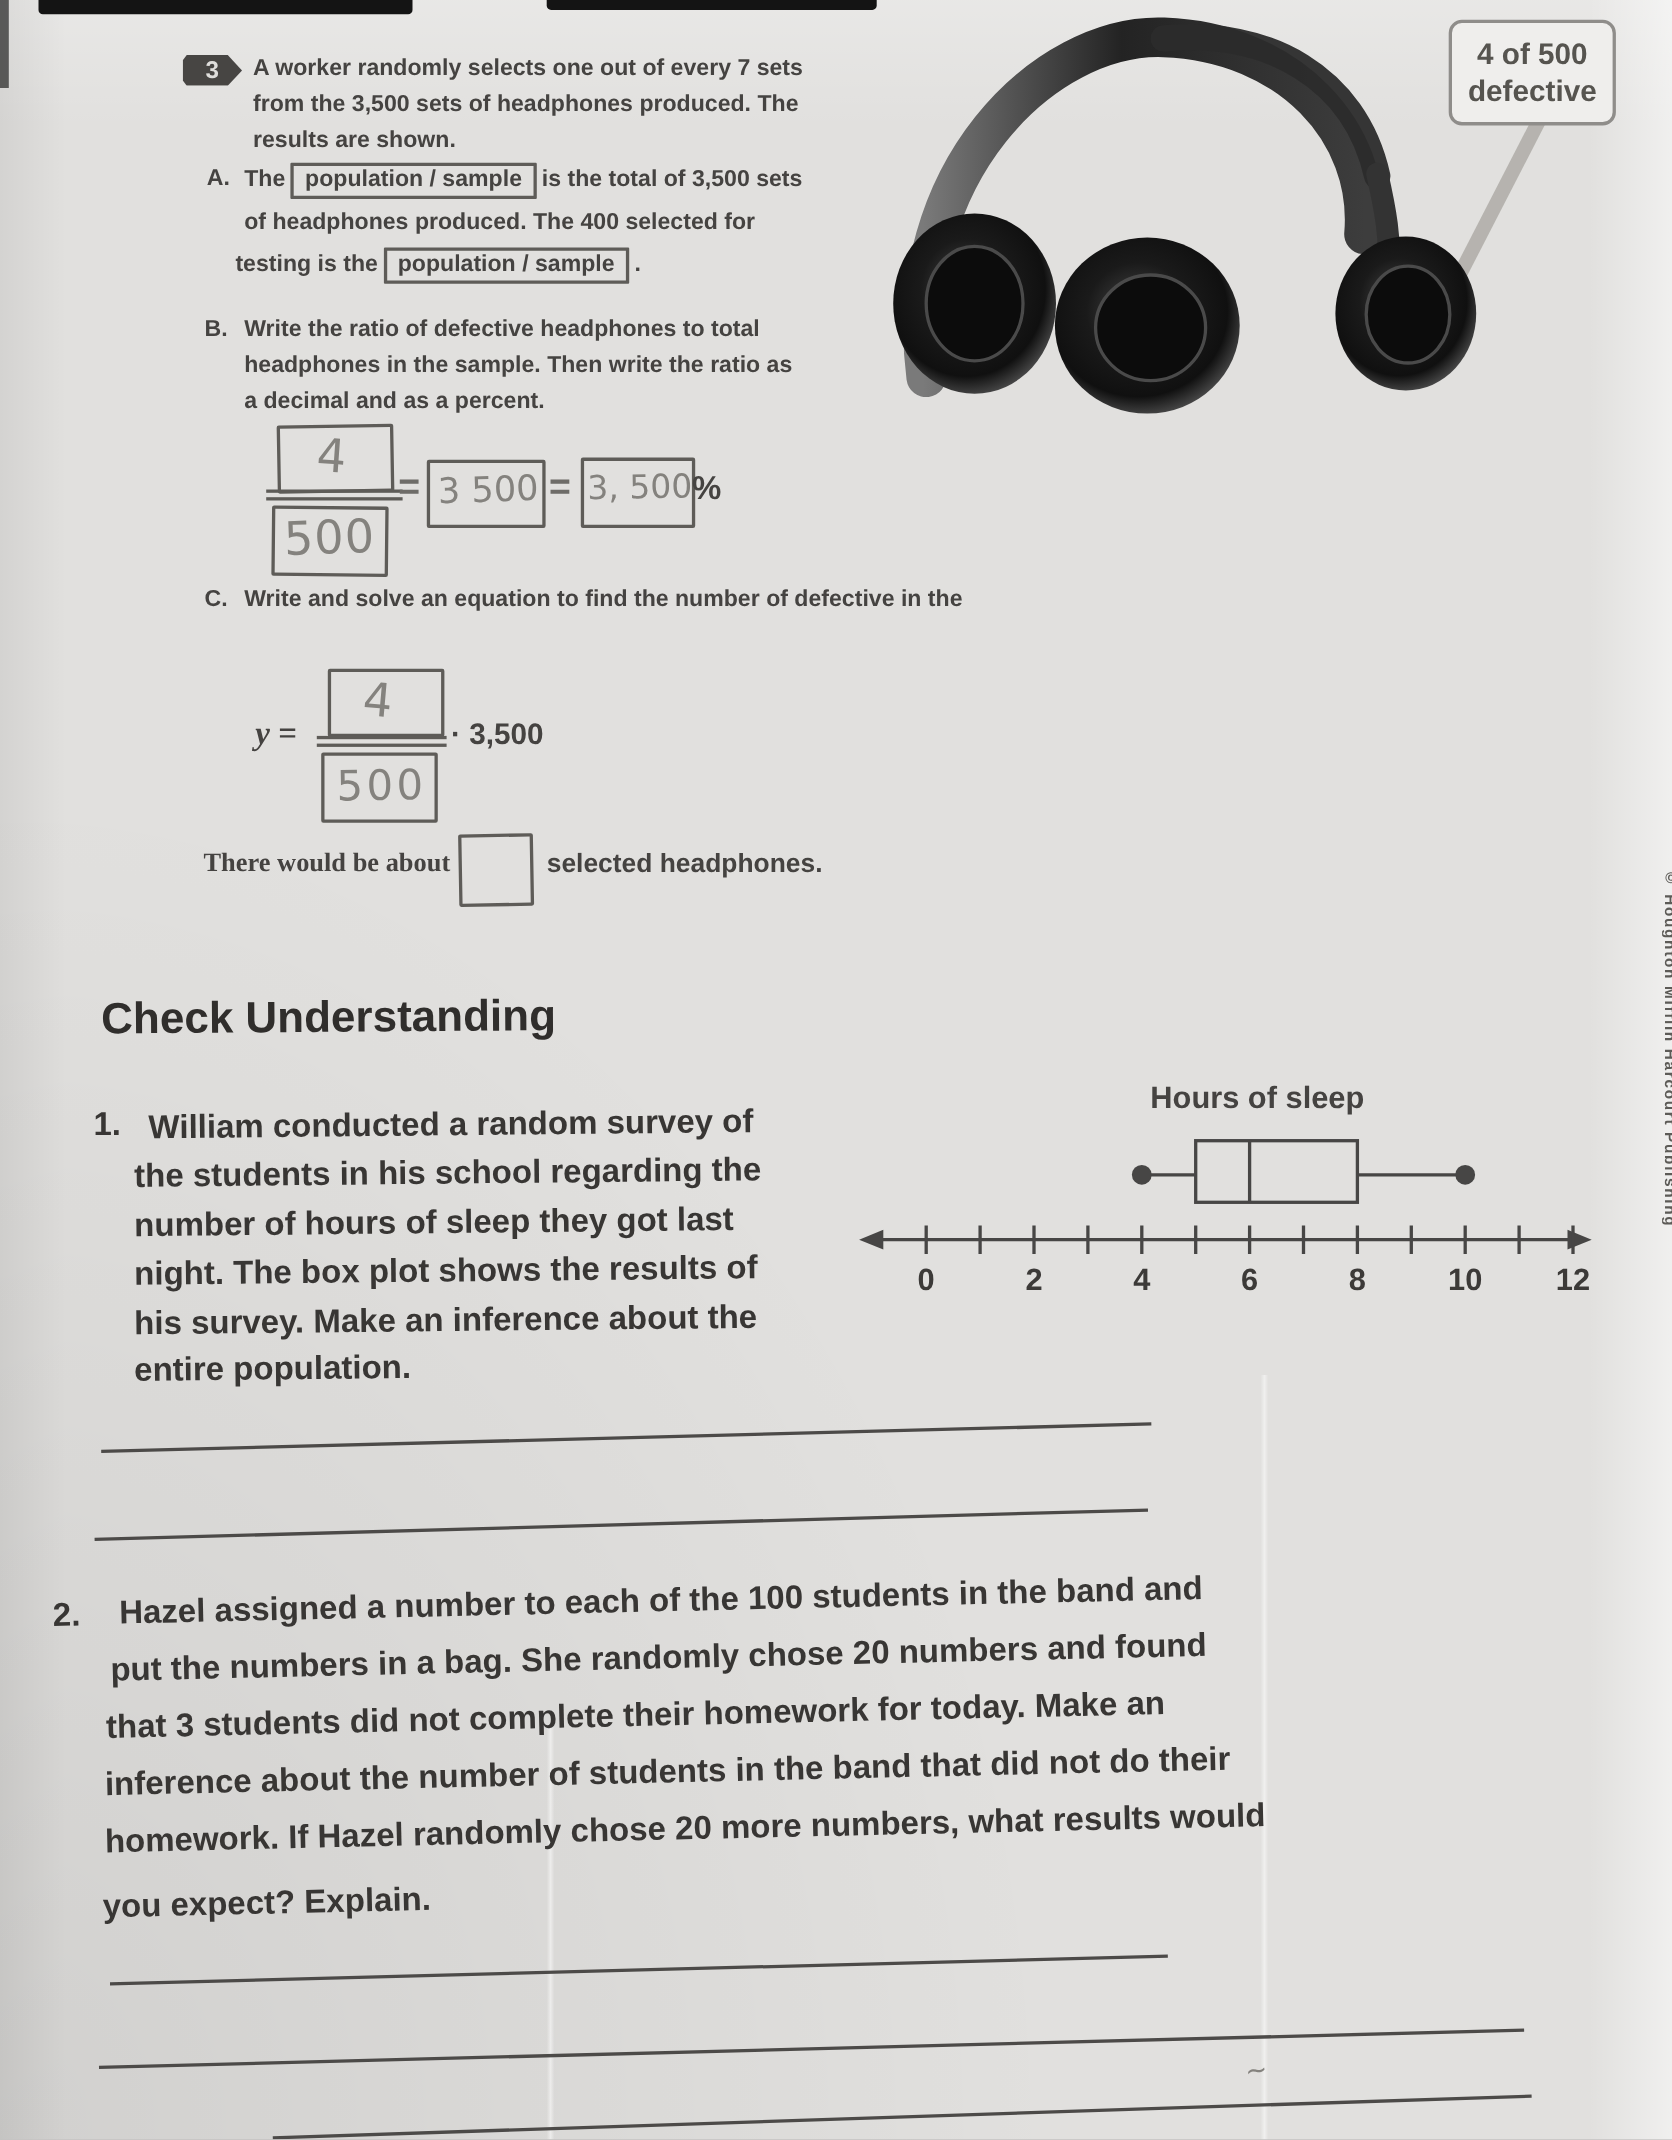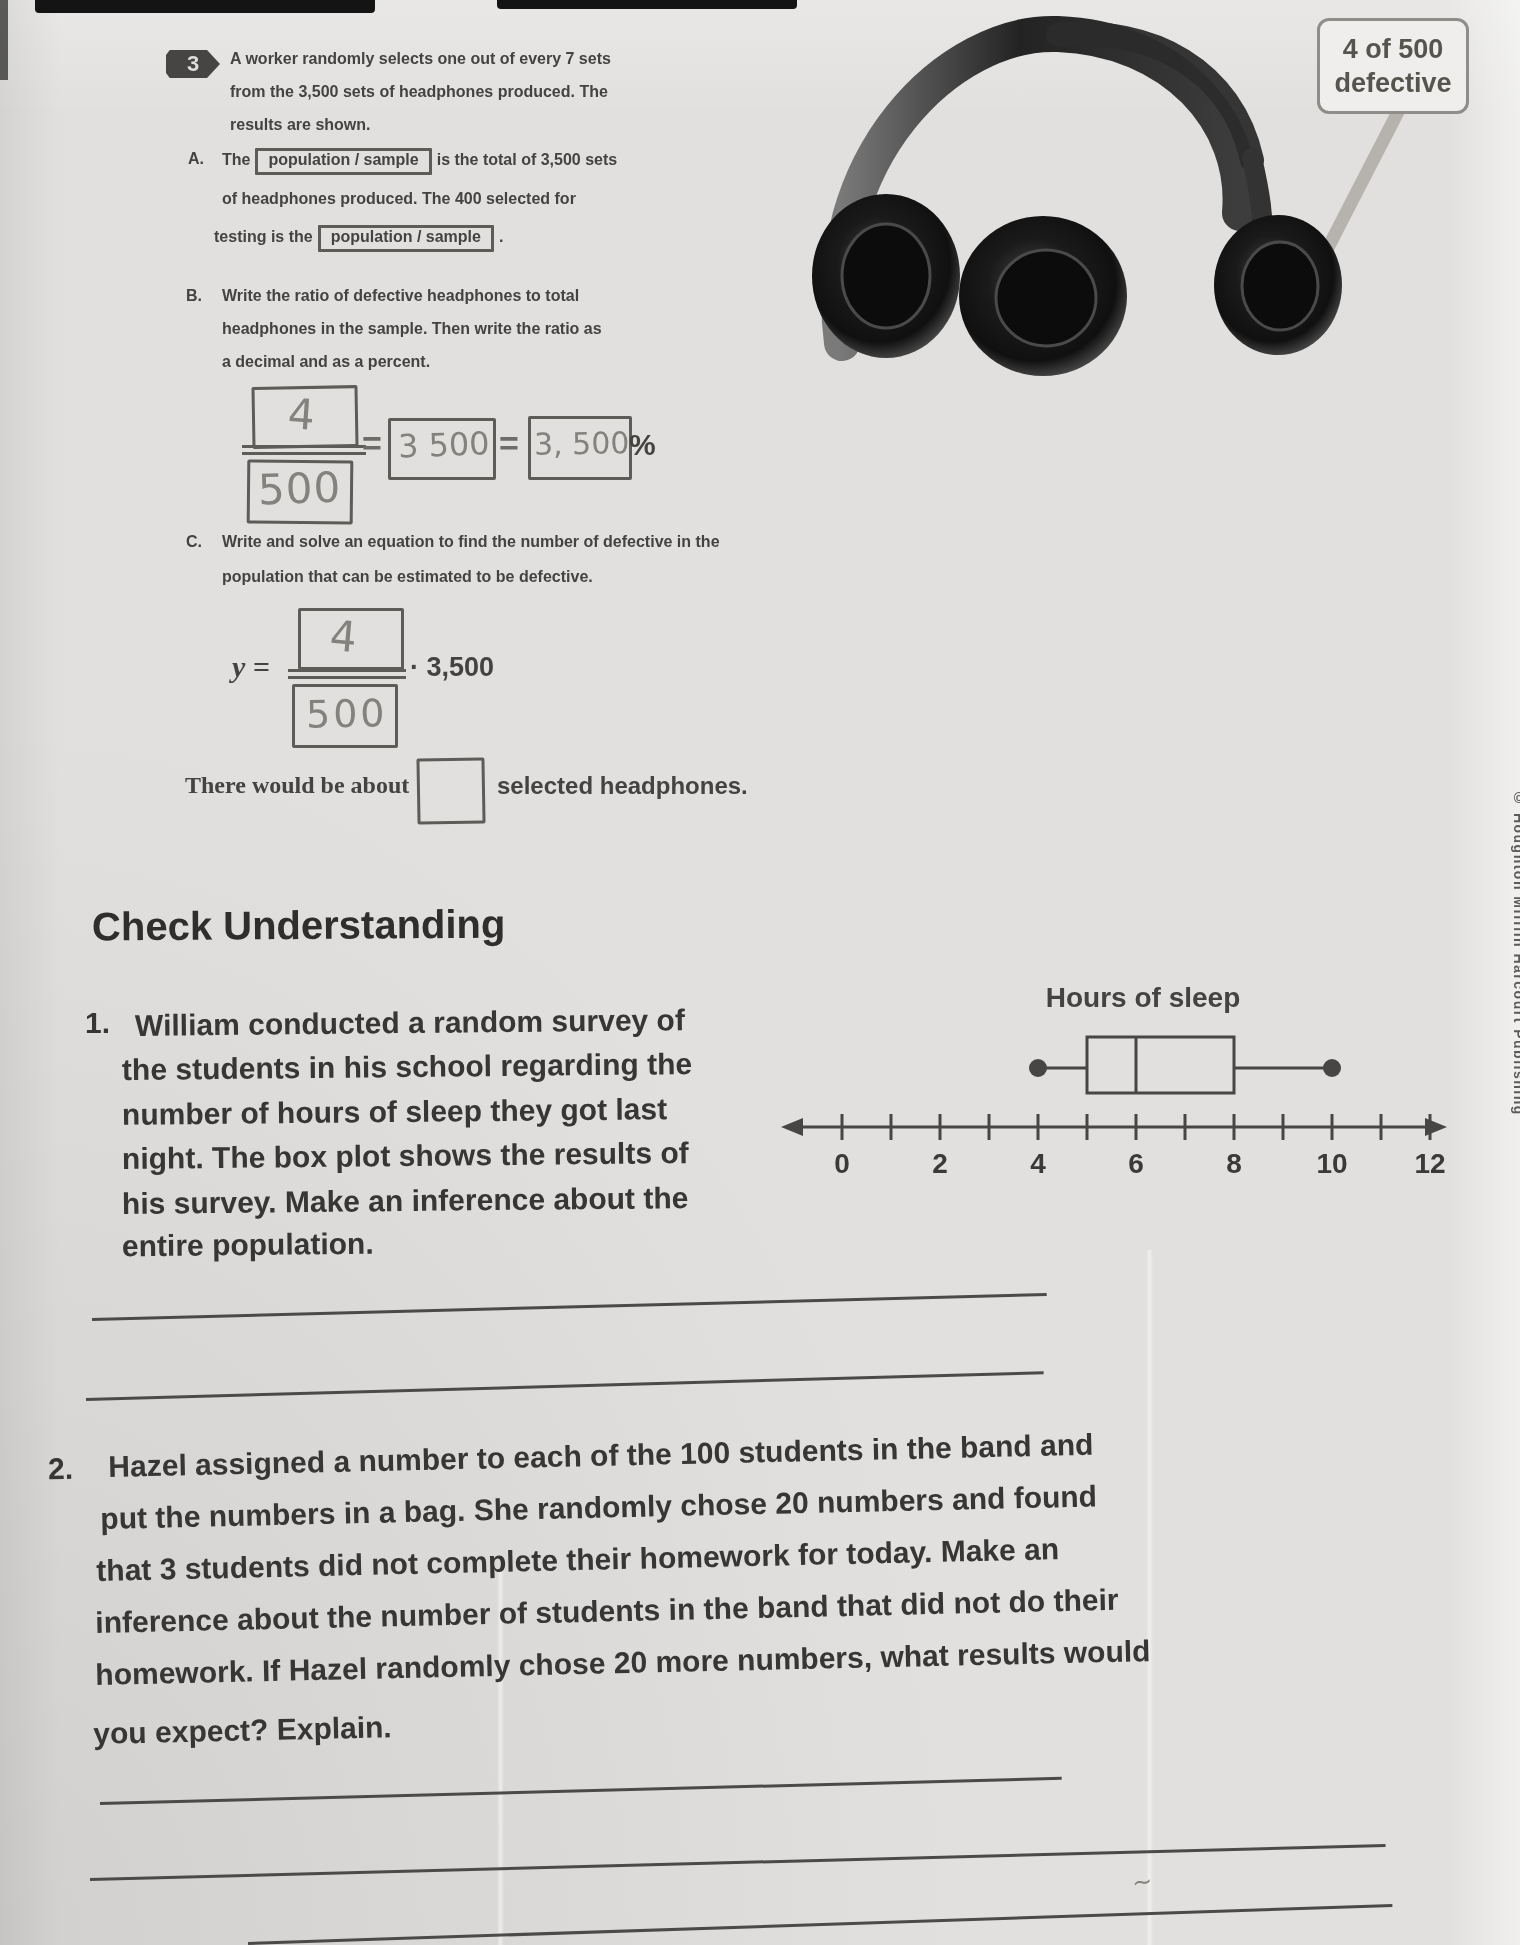--- a/index.html
+++ b/index.html
@@ -5,21 +5,21 @@
   html,body{margin:0;padding:0;background:#b9b8b6;}
   #page{position:relative;width:1520px;height:1945px;overflow:hidden;
         background:#e1e0de;
         background-image:
           radial-gradient(ellipse at 0% 100%, rgba(0,0,0,0.07), rgba(0,0,0,0) 45%),
           linear-gradient(90deg, rgba(0,0,0,0.06), rgba(0,0,0,0) 4%),
           linear-gradient(270deg, rgba(255,255,255,0.5), rgba(255,255,255,0) 5%),
           linear-gradient(180deg, rgba(255,255,255,0.25), rgba(0,0,0,0) 6%);
         font-family:"Liberation Sans",sans-serif;}
   .p{position:absolute;font-family:"Liberation Sans",sans-serif;font-weight:bold;color:#454341;white-space:nowrap;}
-  .t1{font-size:16px;}
+  .t1{font-size:21px;}
   .big{font-size:30px;color:#383634;}
   .hand{position:absolute;font-family:"DejaVu Sans",sans-serif;color:#7d7b76;white-space:nowrap;opacity:.92;}
   .wbox{position:absolute;border:3px solid #5e5c58;border-radius:2px;background:transparent;}
   .cbox{display:inline-block;border:3px solid #5e5c58;padding:0 10px 3px;margin:0 5px;border-radius:1px;}
   .bar{position:absolute;height:3px;background:#5e5c58;}
   .ansline{position:absolute;height:3px;background:#4c4a48;transform-origin:0 50%;}
   .crease{position:absolute;width:7px;background:linear-gradient(90deg,rgba(255,255,255,0),rgba(255,255,255,.5),rgba(255,255,255,0));}
   .artifact{position:absolute;background:#141414;}
   #callout{position:absolute;left:1317px;top:18px;width:152px;height:96px;border:3px solid #8f8d8a;
            border-radius:12px;background:#efeeec;text-align:center;color:#56544f;
@@ -103,21 +103,20 @@
   <div class="p" style="left:362px;top:424px;font-size:34px;color:#6e6c68;">=</div>
   <div class="wbox" style="left:388px;top:418px;width:102px;height:56px;"></div>
   <div class="hand" style="left:398px;top:426px;font-size:32px;transform:rotate(-2deg);">3 500</div>
   <div class="p" style="left:499px;top:424px;font-size:34px;color:#6e6c68;">=</div>
   <div class="wbox" style="left:528px;top:416px;width:98px;height:58px;"></div>
   <div class="hand" style="left:534px;top:426px;font-size:30px;transform:rotate(-1deg);">3, 500</div>
   <div class="p" style="left:629px;top:428px;font-size:30px;">%</div>
 
   <div class="p t1" style="left:186px;top:533px;">C.</div>
   <div class="p t1" style="left:222px;top:533px;">Write and solve an equation to find the number of defective in the</div>
-  <div class="p t1" style="left:222px;top:568px;">population that can be estimated to be defective.</div>
 
   <div class="p" style="left:232px;top:650px;font-size:30px;font-family:'Liberation Serif',serif;font-style:italic;">y =</div>
   <div class="wbox" style="left:298px;top:608px;width:100px;height:56px;"></div>
   <div class="hand" style="left:330px;top:612px;font-size:42px;transform:rotate(5deg);">4</div>
   <div class="bar" style="left:288px;top:669px;width:118px;"></div>
   <div class="bar" style="left:288px;top:676px;width:118px;"></div>
   <div class="wbox" style="left:292px;top:684px;width:100px;height:58px;"></div>
   <div class="hand" style="left:306px;top:692px;font-size:38px;letter-spacing:3px;transform:rotate(-1deg);">500</div>
   <div class="p" style="left:410px;top:652px;font-size:27px;">· 3,500</div>
 

